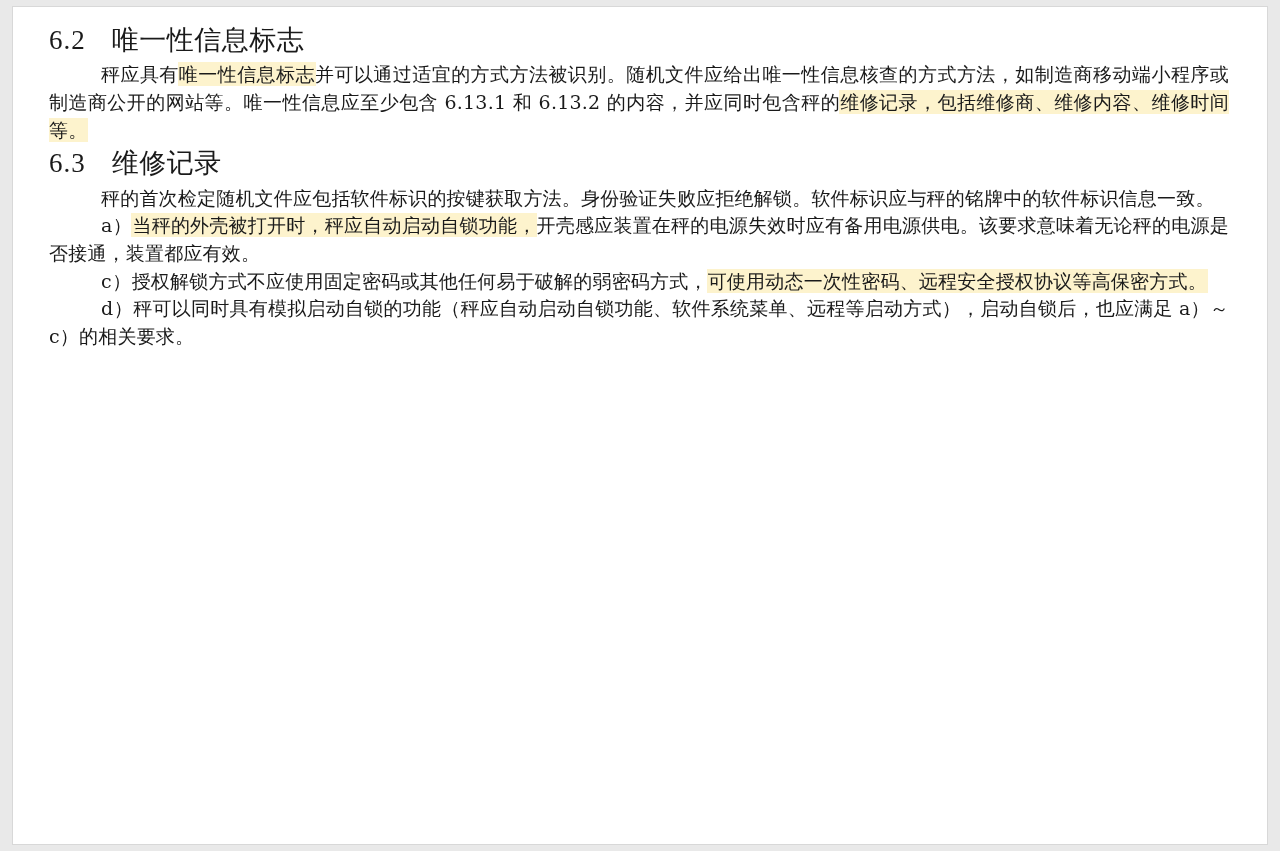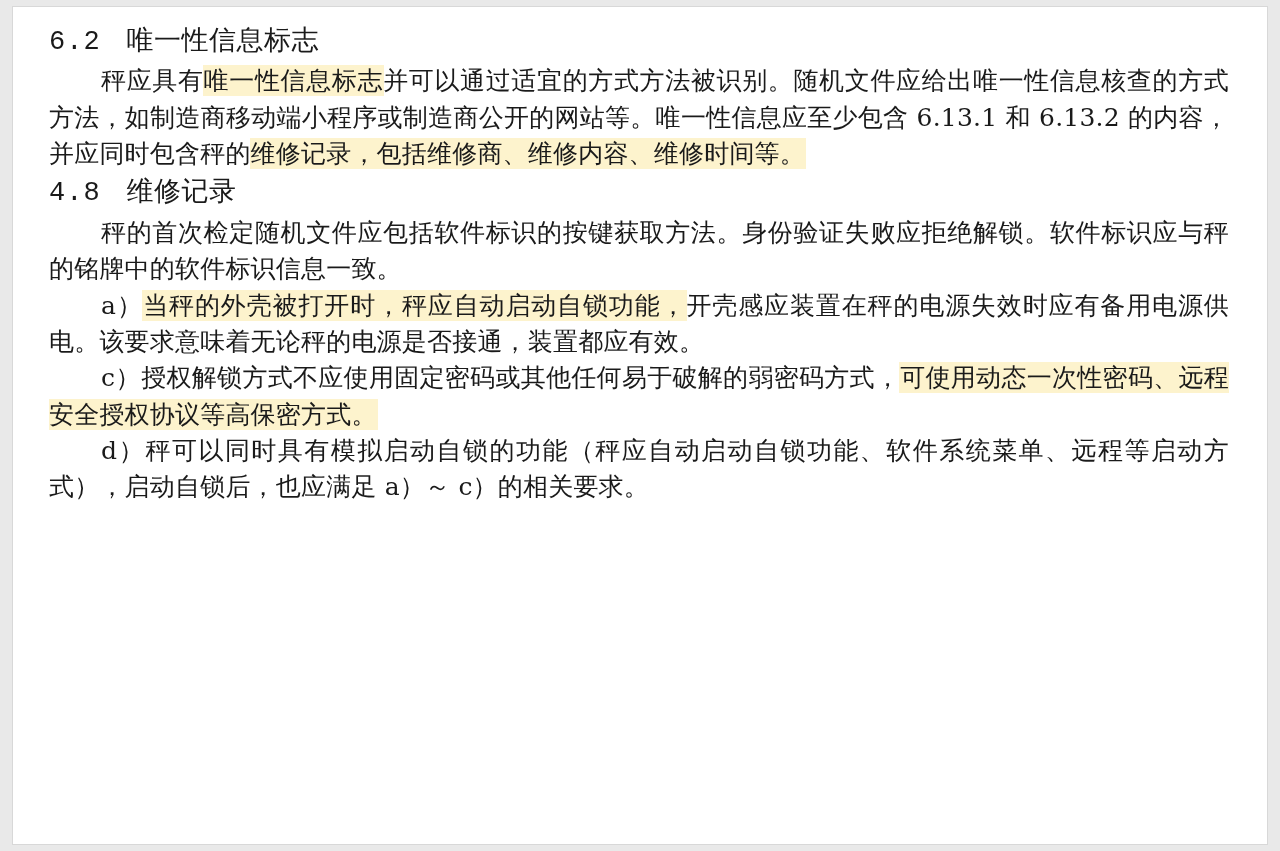--- a/index.html
+++ b/index.html
@@ -29,29 +29,29 @@
   }
   .heading {
     font-size: 27px;
     line-height: 1.42;
     letter-spacing: 0.5px;
     margin: 0 0 2px 0;
     font-weight: 400;
     white-space: nowrap;
   }
   .heading .num {
-    font-family: Liberation Mono, monospace;
+    font-family: Liberation Serif, serif;
     letter-spacing: 1px;
   }
   .heading .gap {
     display: inline-block;
     width: 26px;
   }
   p.body {
-    font-size: 25px;
+    font-size: 19px;
     line-height: 1.455;
     margin: 0 0 0 0;
     text-align: justify;
     text-justify: inter-ideograph;
     letter-spacing: 0.2px;
   }
   p.indent {
     text-indent: 52px;
   }
   .hl {
@@ -71,21 +71,21 @@
 
     <h2 class="heading">
       <span class="num lat">6.2</span><span class="gap"></span><span>唯一性信息标志</span>
     </h2>
 
     <p class="body indent">
       <span>秤应具有</span><span class="hl">唯一性信息标志</span><span>并可以通过适宜的方式方法被识别。随机文件应给出唯一性信息核查的方式方法，如制造商移动端小程序或制造商公开的网站等。唯一性信息应至少包含 6.13.1 和 6.13.2 的内容，并应同时包含秤的</span><span class="hl">维修记录，包括维修商、维修内容、维修时间等。</span>
     </p>
 
     <h2 class="heading">
-      <span class="num lat">4.8</span><span class="gap"></span><span>维修记录</span>
+      <span class="num lat">6.3</span><span class="gap"></span><span>维修记录</span>
     </h2>
 
     <p class="body indent">
       <span>秤的首次检定随机文件应包括软件标识的按键获取方法。身份验证失败应拒绝解锁。软件标识应与秤的铭牌中的软件标识信息一致。</span>
     </p>
 
 
     <p class="body indent">
       <span class="lat">a）</span><span class="hl">当秤的外壳被打开时，秤应自动启动自锁功能，</span><span>开壳感应装置在秤的电源失效时应有备用电源供电。该要求意味着无论秤的电源是否接通，装置都应有效。</span>
     </p>

